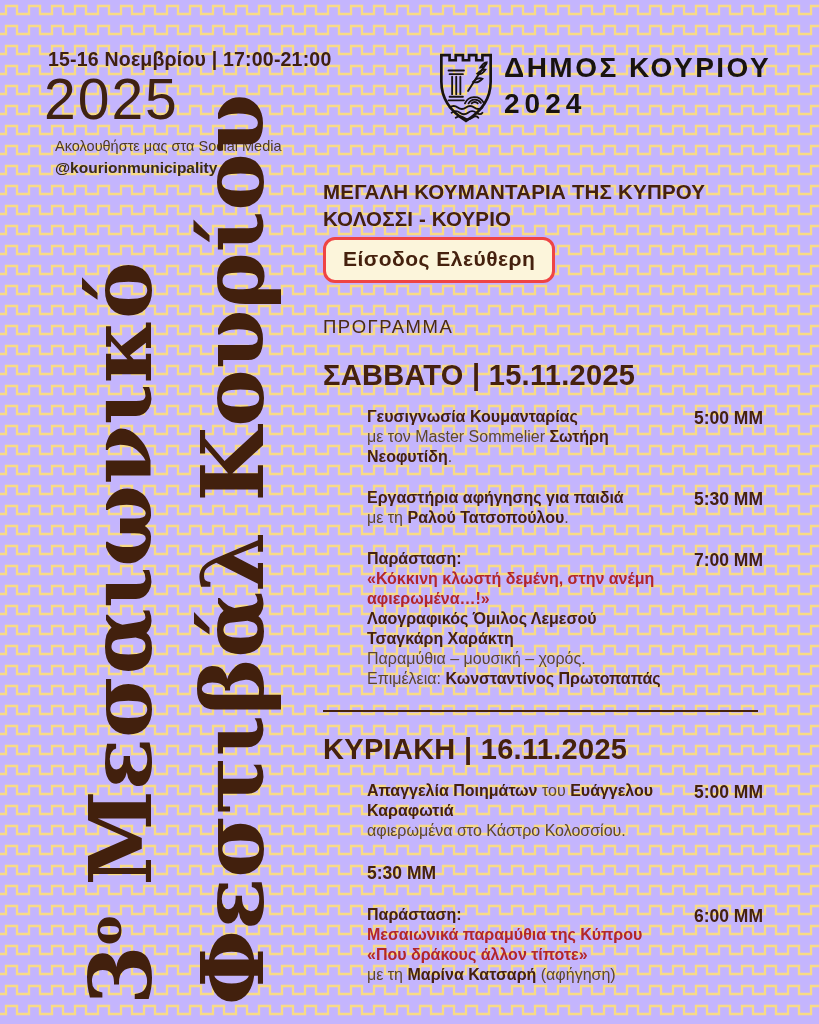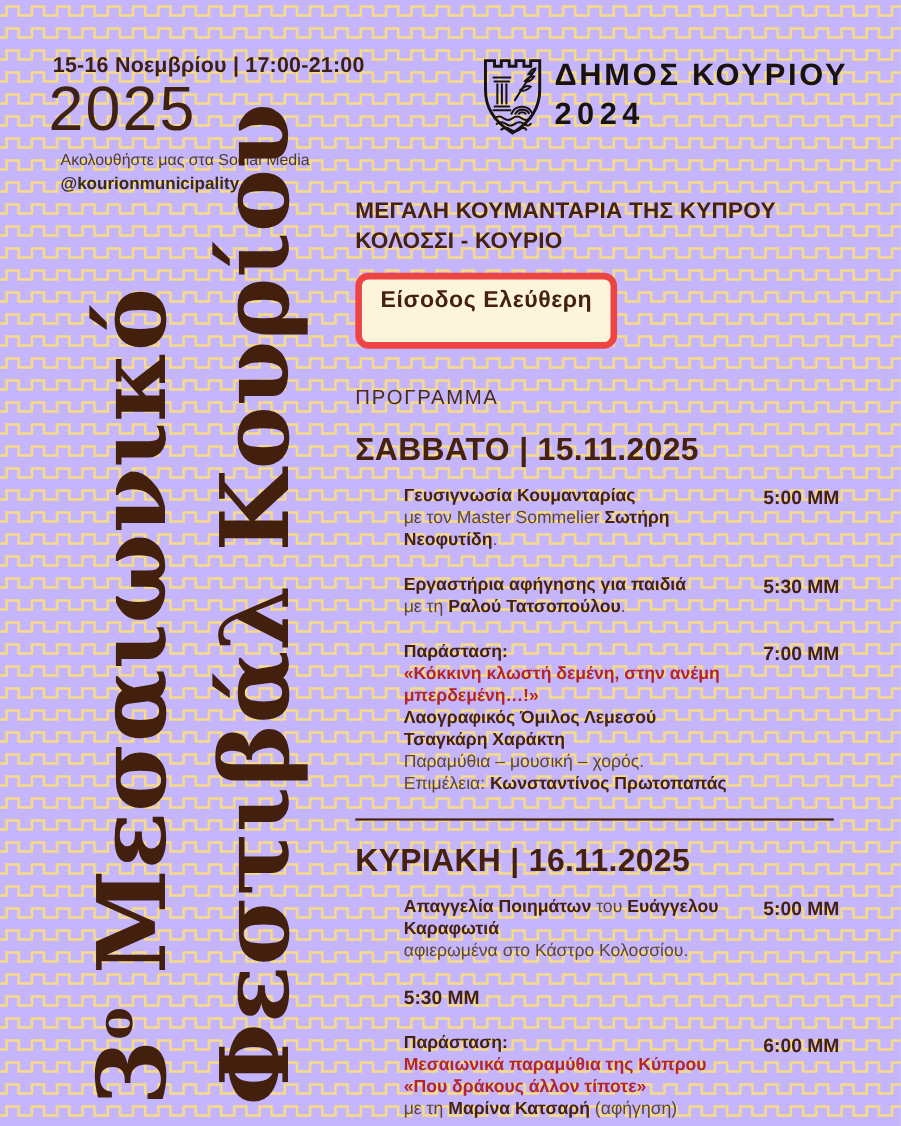--- a/index.html
+++ b/index.html
@@ -34,23 +34,23 @@
     font-weight:bold;color:#42200D;
     font-size:86px;line-height:112px;white-space:nowrap;
   }
   .vt-line{height:112px;}
   .s-sup{vertical-align:super;font-size:52%;line-height:0;}
 
   
   .main-col{position:absolute;left:323px;top:178px;width:440px;}
   .event-title{font-size:20.5px;font-weight:bold;line-height:27px;color:#45210E;letter-spacing:.2px;}
   .badge{
-    display:inline-block;margin-top:16px;
-    border:6px solid #ef4444;border-radius:12px;
-    background:#FCF5DB;padding:7px 17px 26px;
+    display:inline-block;margin-top:5px;
+    border:3px solid #ef4444;border-radius:12px;
+    background:#FCF5DB;padding:7px 17px 9px;
     font-size:21px;font-weight:bold;color:#45210E;letter-spacing:.5px;
   }
   .program-label{margin-top:33px;font-size:18.5px;letter-spacing:1.5px;color:#4A2C15;}
 
   .schedule{margin-top:21px;}
   .sched-heading{font-size:29px;font-weight:bold;color:#45210E;letter-spacing:.3px;margin:0 0 15px;}
   .sched-item{display:flex;justify-content:space-between;align-items:flex-start;margin-bottom:21px;margin-left:44px;}
   .item-lines{width:352px;font-size:16px;line-height:20px;}
   .item-time{font-size:17.5px;font-weight:bold;color:#45210E;white-space:nowrap;padding-top:1px;text-align:center;}
   .s-b{font-weight:bold;color:#45210E;}
@@ -133,21 +133,21 @@
             <div class="item-lines">
               <div class="line"><span class="s-b">Εργαστήρια αφήγησης για παιδιά</span></div>
               <div class="line"><span class="s-r">με τη </span><span class="s-b">Ραλού Τατσοπούλου</span><span class="s-r">.</span></div>
             </div>
             <div class="item-time">5:30 MM</div>
           </div>
           <div class="sched-item">
             <div class="item-lines">
               <div class="line"><span class="s-b">Παράσταση:</span></div>
               <div class="line"><span class="s-red">«Κόκκινη κλωστή δεμένη, στην ανέμη</span></div>
-              <div class="line"><span class="s-red">μπερδεμένη…!»</span></div>
+              <div class="line"><span class="s-red">αφιερωμένα…!»</span></div>
               <div class="line"><span class="s-b">Λαογραφικός Όμιλος Λεμεσού</span></div>
               <div class="line"><span class="s-b">Τσαγκάρη Χαράκτη</span></div>
               <div class="line"><span class="s-r">Παραμύθια – μουσική – χορός.</span></div>
               <div class="line"><span class="s-r">Επιμέλεια: </span><span class="s-b">Κωνσταντίνος Πρωτοπαπάς</span></div>
             </div>
             <div class="item-time">7:00 MM</div>
           </div>
           <div class="divider"></div>
           <div class="sched-heading">ΚΥΡΙΑΚΗ | 16.11.2025</div>
           <div class="sched-item">

